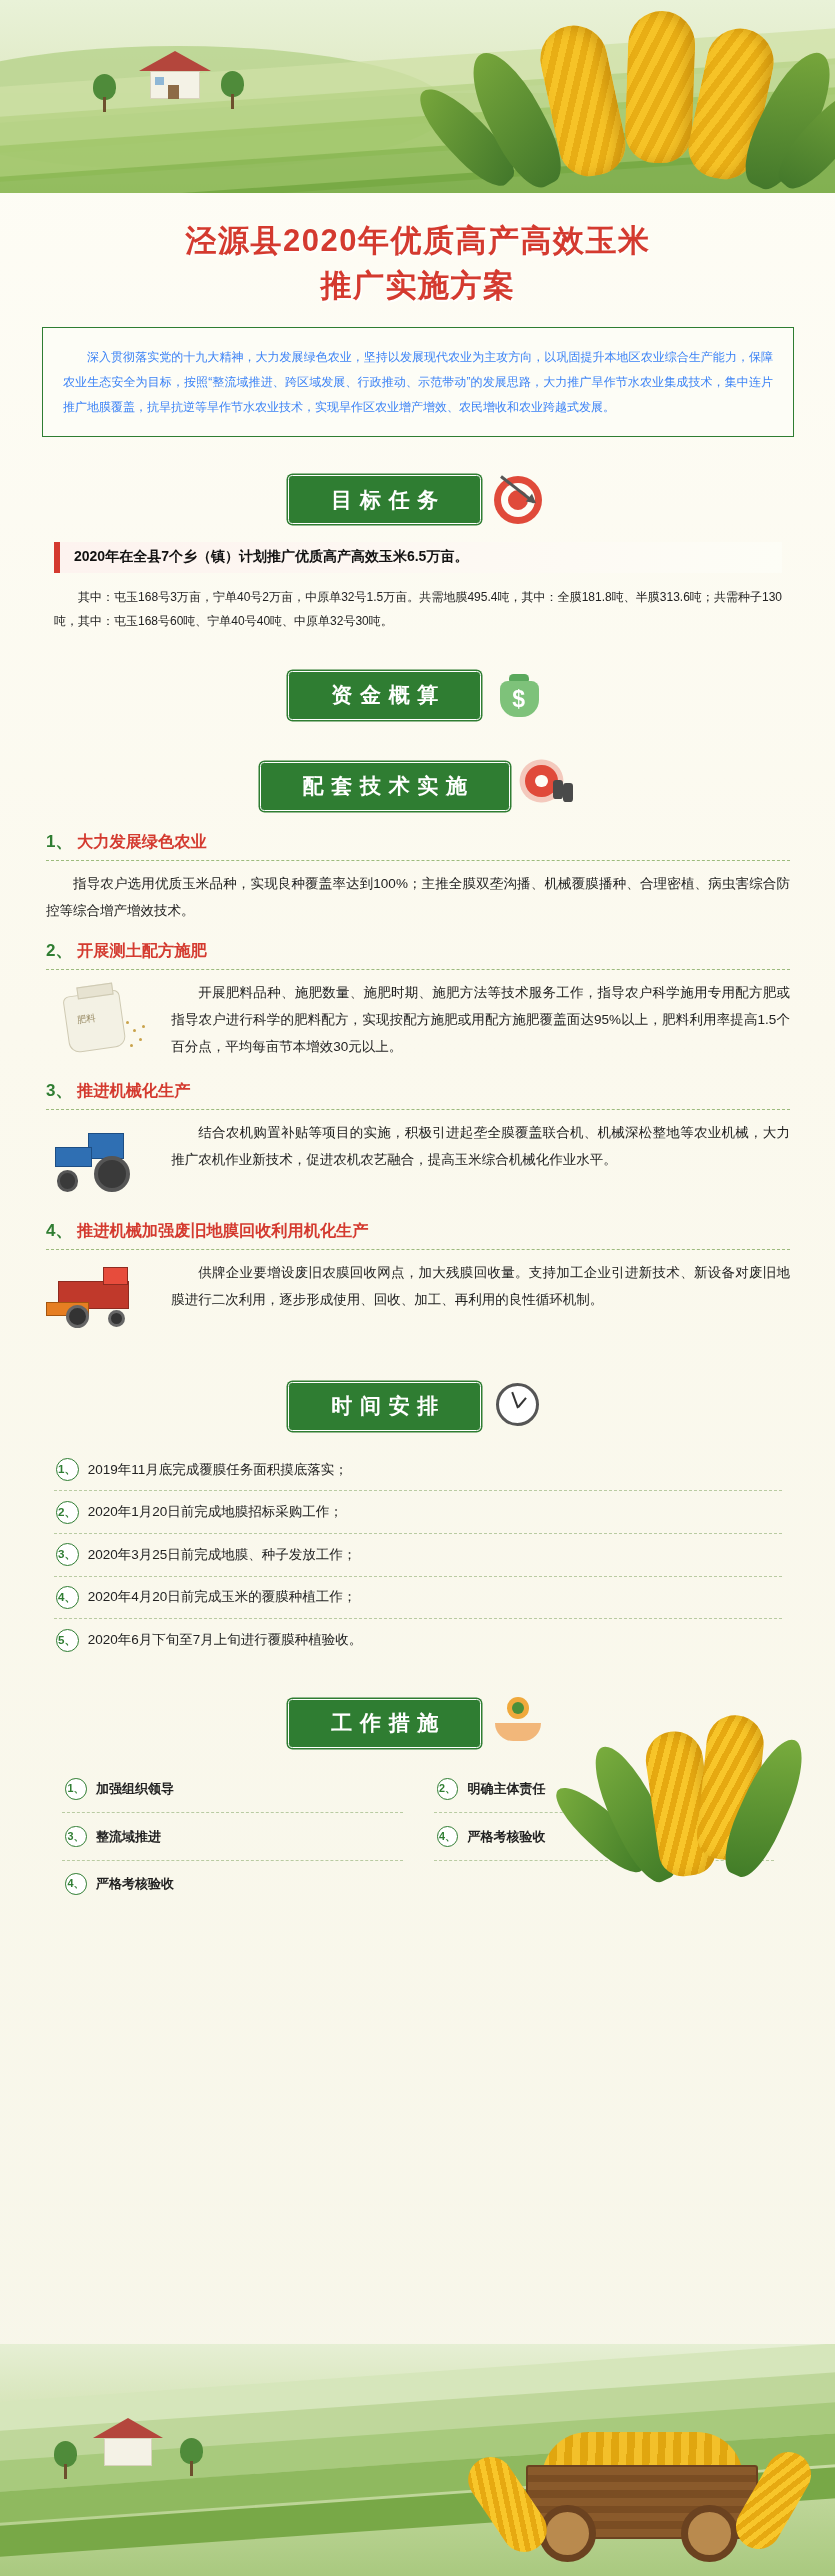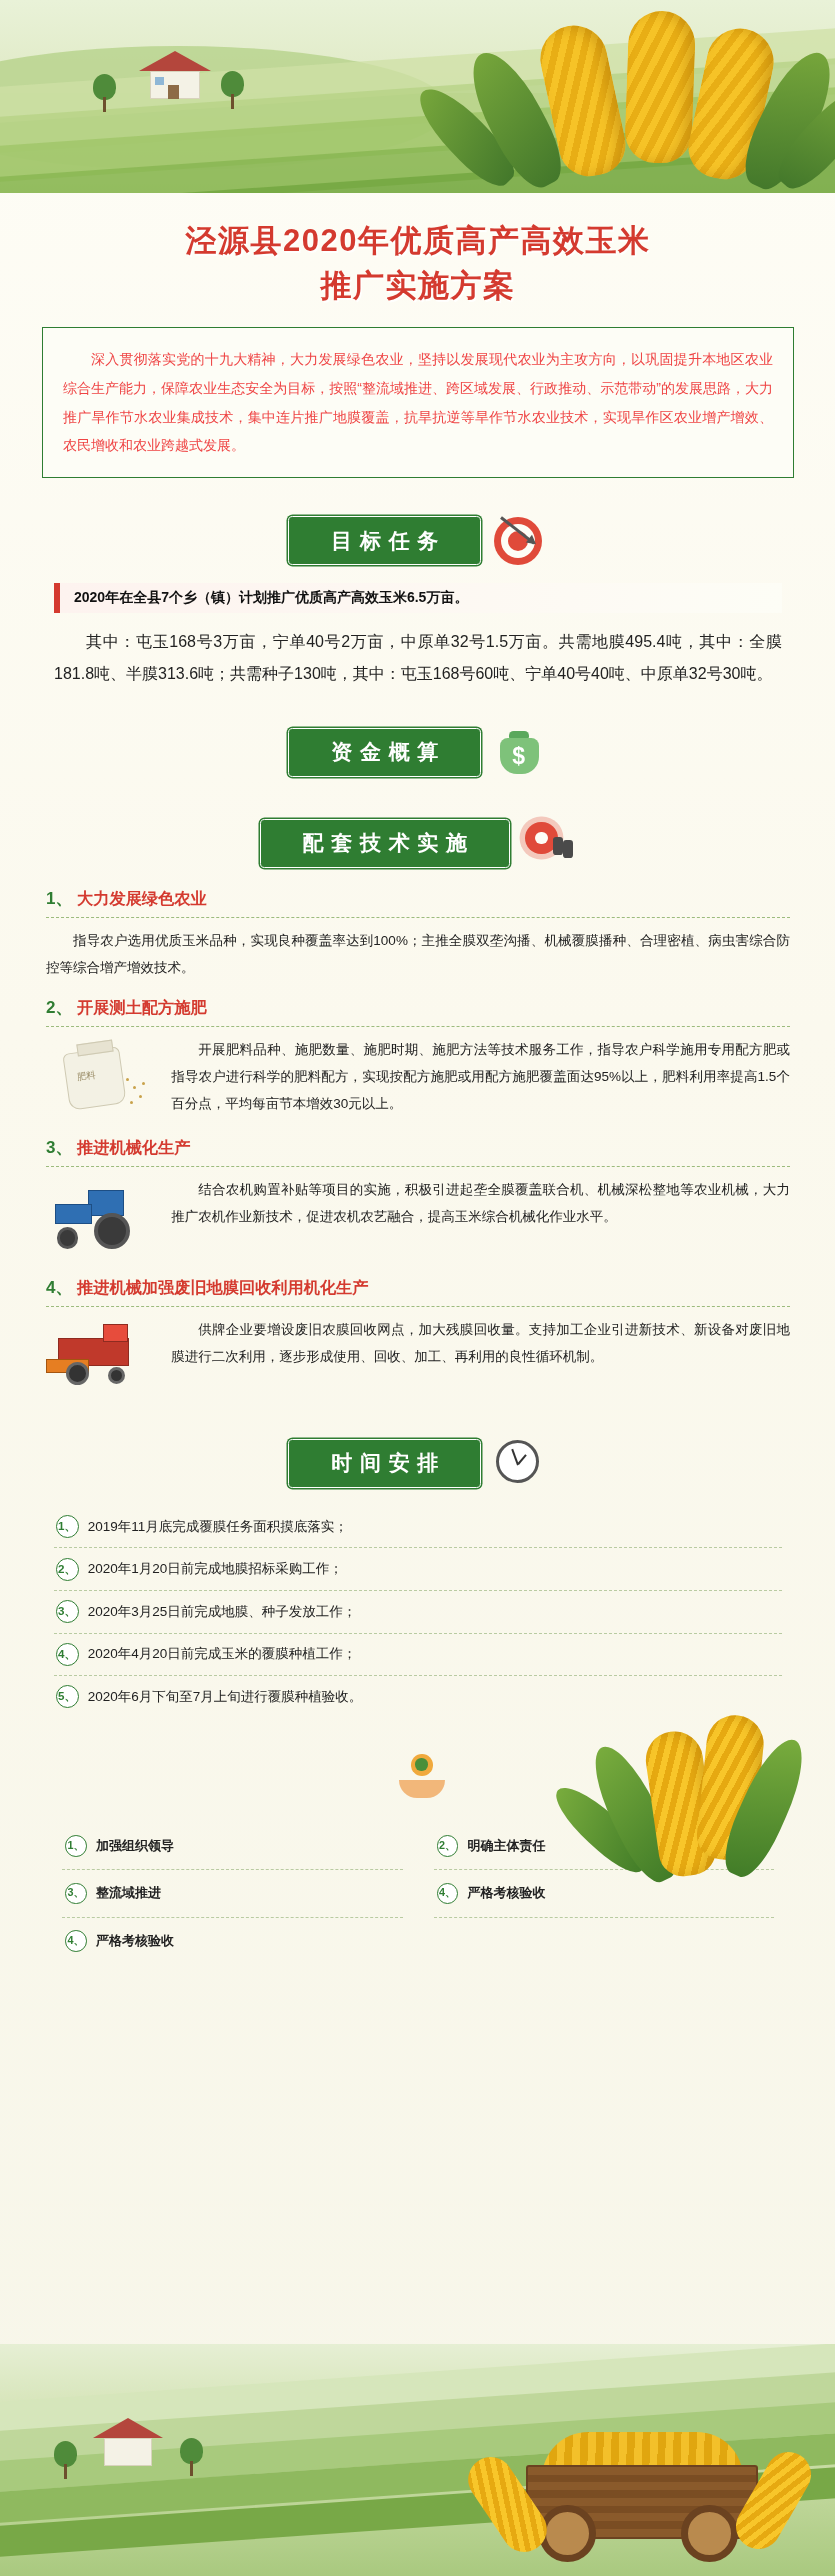--- a/index.html
+++ b/index.html
@@ -108,23 +108,23 @@
     padding: 17px 20px;
     position: relative;
     background: #fdfdf6;
   }
   .intro-box:after {
     content: "";
     position: absolute; left: 4.6px; top: 4.6px; right: -4.6px; bottom: -4.6px;
     border: 0.8px solid #7fb069; z-index: -1;
   }
   .intro-text {
-    font-size: 14px;
+    font-size: 12px;
     line-height: 2.05;
-    color: #ef4444;
+    color: #3b82f6;
     text-align: justify;
     text-indent: 2em;
   }
 
   
   .ribbon-row {
     position: relative;
     display: flex;
     align-items: center;
     justify-content: center;
@@ -216,21 +216,21 @@
     margin: 4.6px 54px 0;
     border-left: 6.2px solid #d43a2f;
     padding: 6.2px 0 6.2px 14px;
     font-size: 14px;
     color: #111;
     font-weight: 600;
     background: linear-gradient(90deg,#fdf3ef,#fdfdf6);
   }
   .para {
     margin: 12.4px 54px 0;
-    font-size: 16px;
+    font-size: 12px;
     line-height: 2.0;
     color: #222;
     text-align: justify;
     text-indent: 2em;
   }
 
   
   .funds-box {
     margin: 7.7px 54px 0;
     border: 1.5px solid #b8892f;
@@ -568,20 +568,21 @@
 
   <div class="timeline-corn">
     <div class="tc-leaf tl3"></div>
     <div class="tc-leaf tl1"></div>
     <div class="tc-cob tc1"></div>
     <div class="tc-cob tc2"></div>
     <div class="tc-leaf tl2"></div>
   </div>
 
   <div class="ribbon-row">
+    <div class="ribbon">工作措施</div>
     <div class="ribbon-icon icon-hand" style="margin-left:7.7px;">
       <div class="bulb"></div>
         <div class="gear2"></div>
         <div class="palm"></div>
     </div>
   </div>
 
   <div class="measure-grid">
     <div class="measure-item">
       <span class="measure-badge">1、</span>

